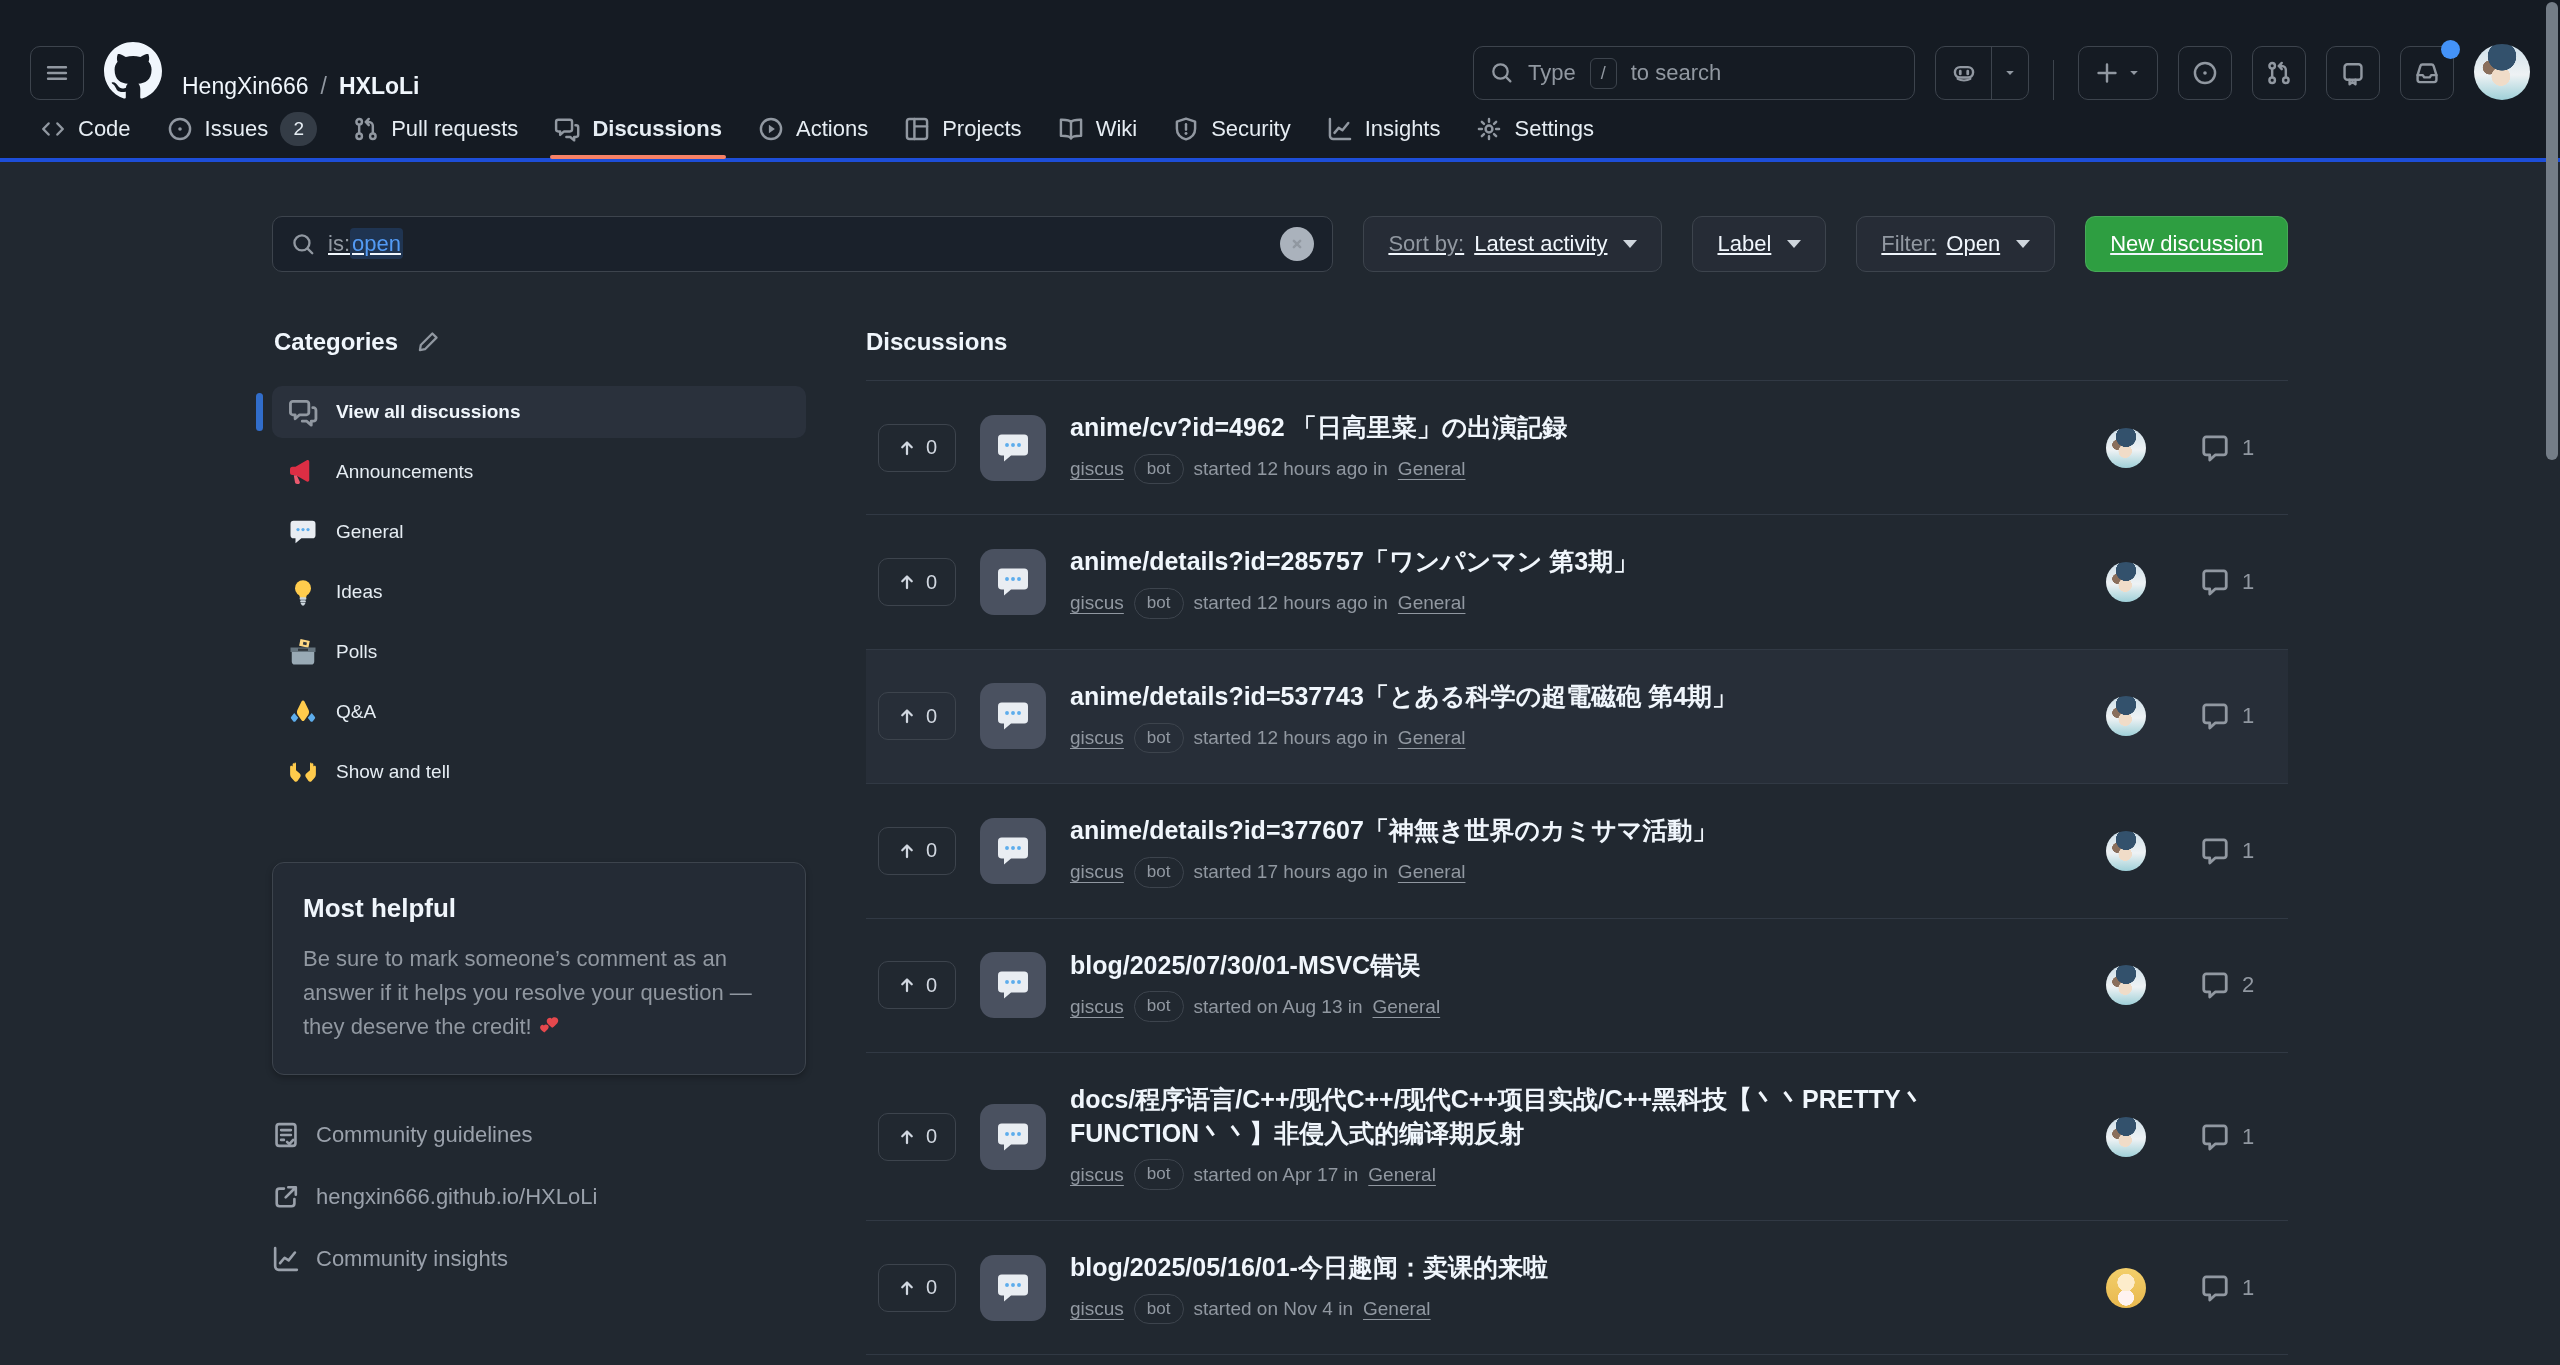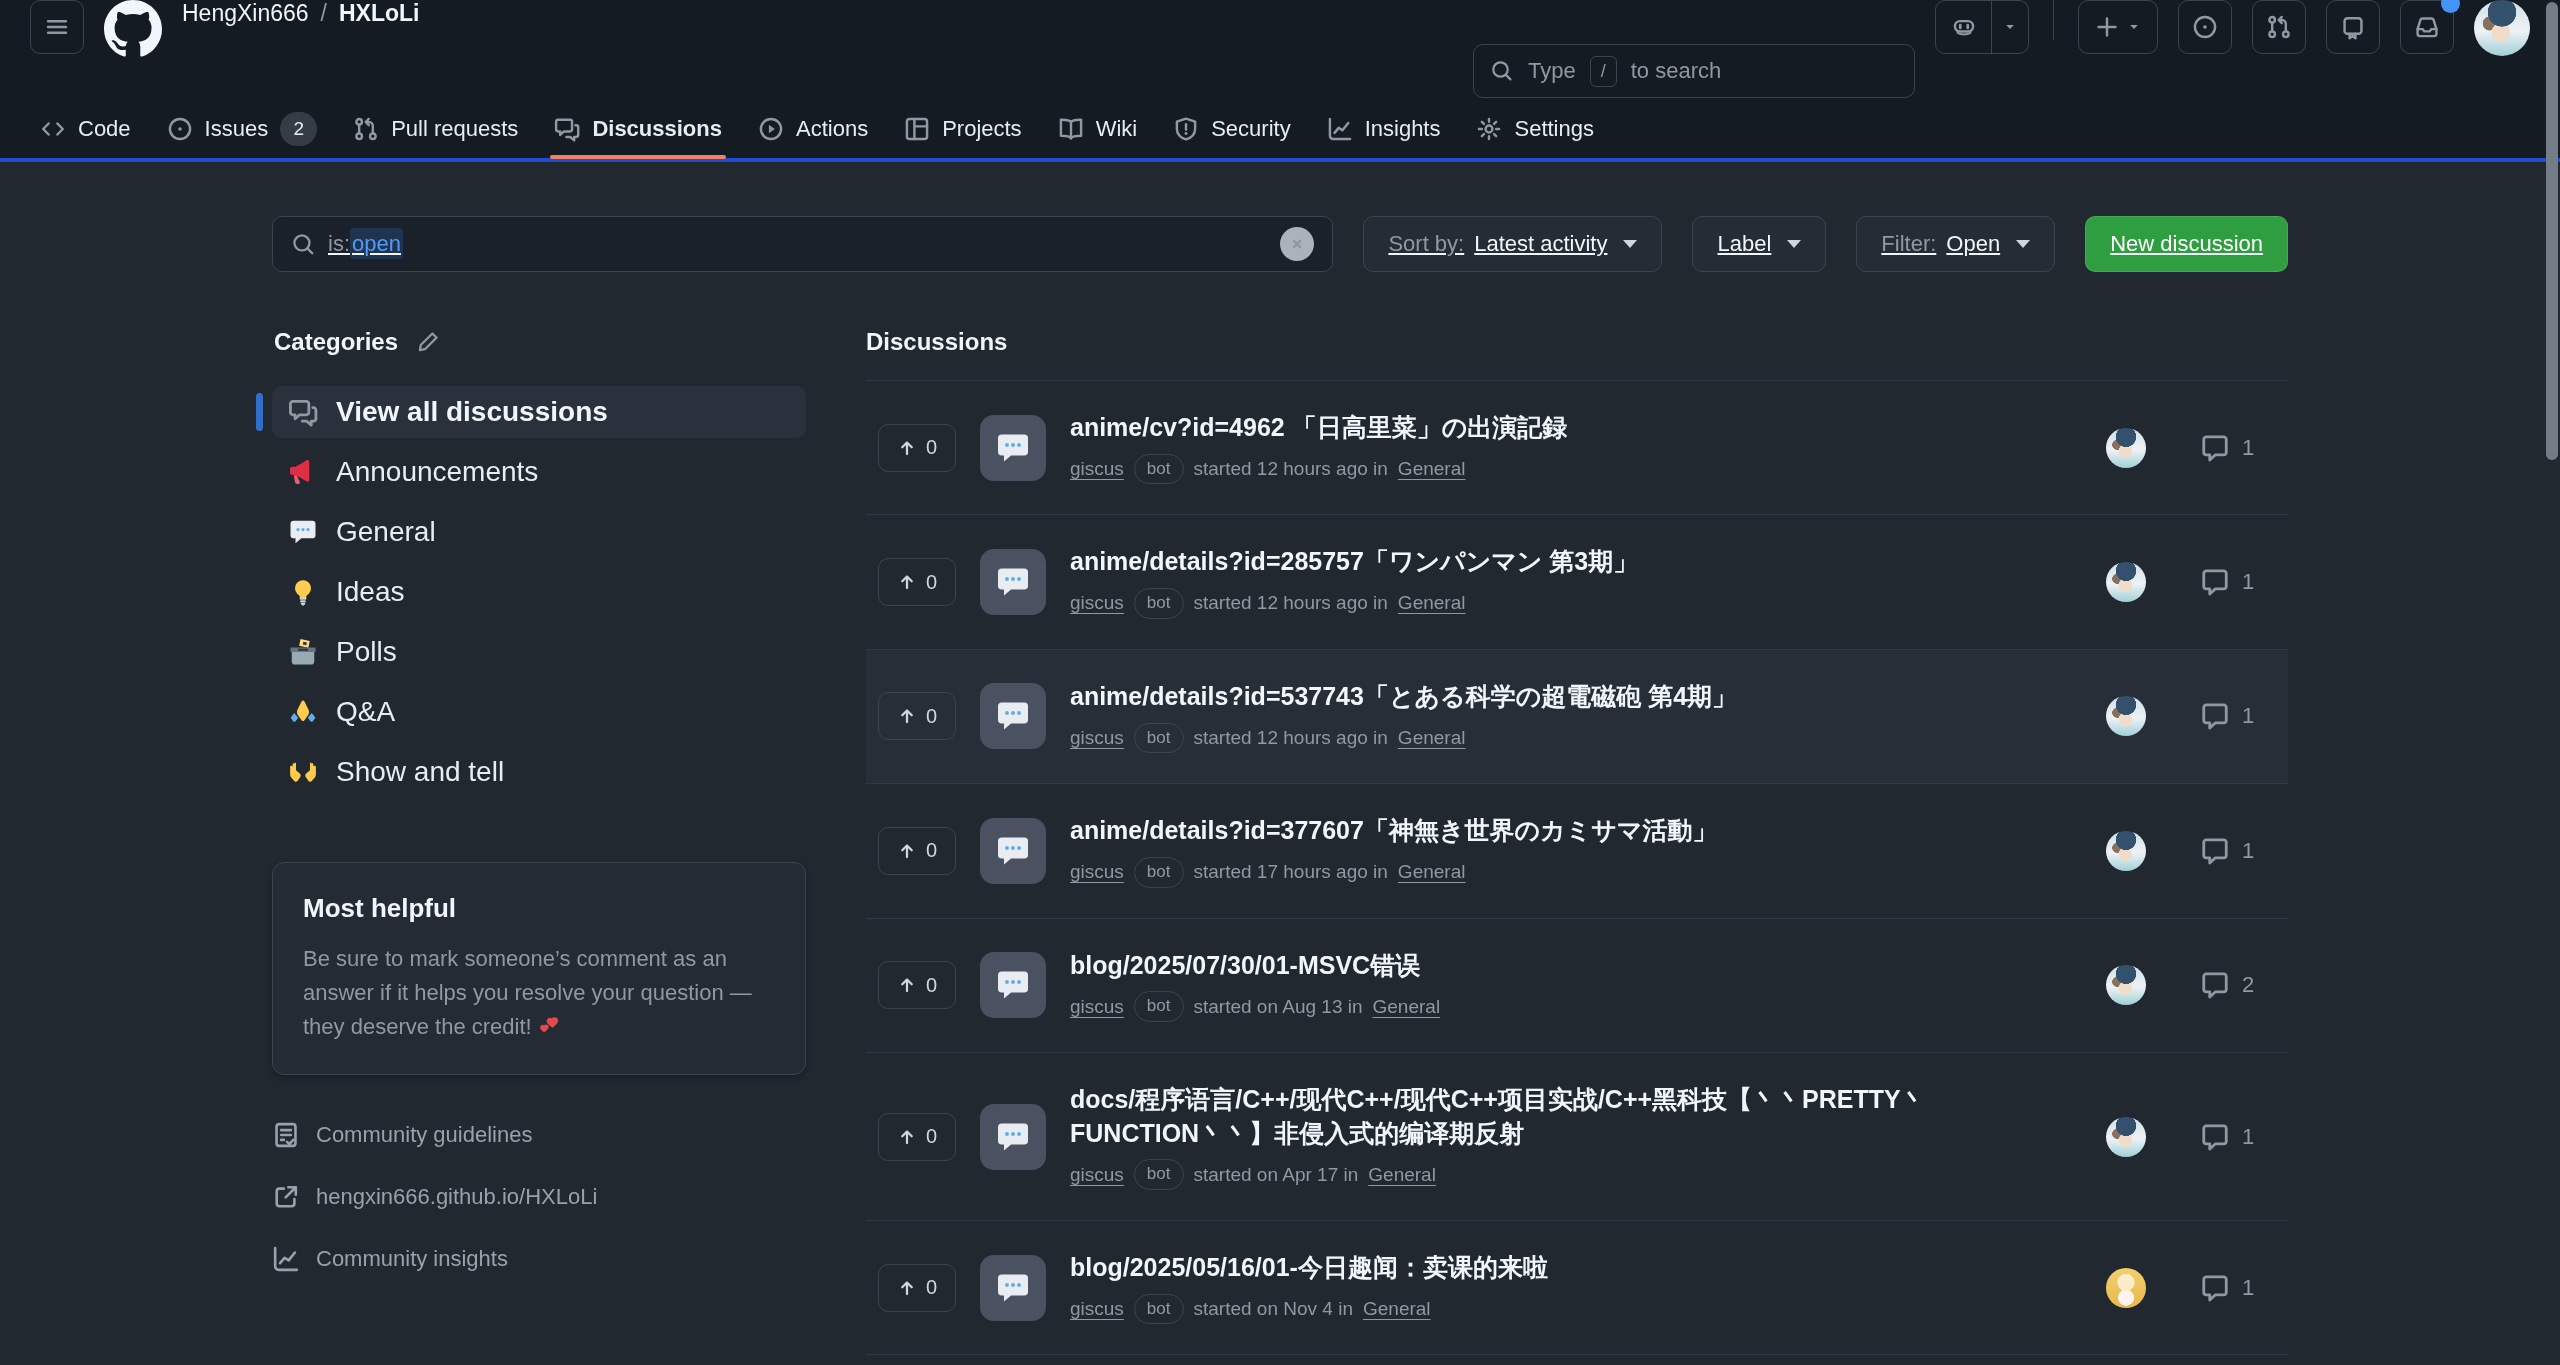--- a/index.html
+++ b/index.html
@@ -5,21 +5,21 @@
   * { box-sizing: border-box; margin: 0; padding: 0; }
   html,body { width:2560px; height:1365px; }
   body {
     background:#212830; color:#f0f6fc; overflow:hidden; position:relative;
     font-family:"Liberation Sans","DejaVu Sans",sans-serif;
   }
   svg { display:block; }
   .ic { stroke:currentColor; fill:none; stroke-width:1.5; stroke-linecap:round; stroke-linejoin:round; }
 
   
-  .gh-header { height:100px; background:#151b23; display:flex; align-items:flex-start; padding:0 30px; gap:20px; }
+  .gh-header { height:100px; background:#151b23; display:flex; align-items:flex-end; padding:0 30px; gap:20px; }
   .icon-btn { height:54px; min-width:54px; border:1px solid #3d444d; border-radius:10px;
     display:flex; align-items:center; justify-content:center; color:#9198a1; background:transparent; position:relative; cursor:pointer; }
   .icon-btn svg { width:26px; height:26px; }
   .gh-logo { width:58px; height:58px; color:#f0f6fc; }
   .crumb { font-size:23px; display:flex; align-items:center; gap:12px; }
   .crumb .sep { color:#9198a1; }
   .crumb .repo { font-weight:700; }
   .hd-spacer { flex:1; }
   .search-box { width:442px; height:54px; border:1px solid #3d444d; border-radius:10px;
     display:flex; align-items:center; gap:14px; padding:0 16px; color:#9198a1; font-size:22px; cursor:text;margin-top:44px; }
@@ -78,21 +78,21 @@
   .caret { width:0; height:0; border-left:7px solid transparent; border-right:7px solid transparent; border-top:8px solid #cfd6dd; }
   .btn-primary { background:#2e9e41; border-color:rgba(255,255,255,.12); color:#ffffff; }
 
   
   .content { display:flex; gap:60px; margin-top:56px; }
   .sidebar { width:534px; flex:none; }
   .side-head { display:flex; align-items:center; gap:18px; font-size:24px; font-weight:700; margin:0 2px 30px; }
   .side-head svg { width:24px; height:24px; color:#9198a1; cursor:pointer; }
   .cat-list { list-style:none; display:flex; flex-direction:column; gap:8px; }
   .cat-item { position:relative; display:flex; align-items:center; gap:18px; height:52px; padding:0 16px;
-    border-radius:10px; font-size:28px; color:#e6edf3; cursor:pointer; }
+    border-radius:10px; font-size:19px; color:#e6edf3; cursor:pointer; }
   .cat-item.selected { background:#2a313c; font-weight:700; color:#f0f6fc; }
   .cat-item.selected::before { content:""; position:absolute; left:-16px; top:7px; bottom:7px; width:7px; border-radius:4px; background:#316dca; }
   .cat-icon { width:30px; height:30px; display:flex; align-items:center; justify-content:center; flex:none; color:#9198a1; }
   .cat-icon svg { width:28px; height:28px; }
 
   .helpful { margin-top:64px; border:1px solid #3d444d; border-radius:12px; padding:30px; background:#242b35;
     box-shadow:0 3px 6px rgba(0,0,0,.25); }
   .helpful h3 { font-size:26px; font-weight:700; margin-bottom:18px; }
   .helpful p { font-size:22px; line-height:1.55; color:#9198a1; }
   .helpful .hearts { display:inline-block; width:26px; height:26px; vertical-align:-5px; margin-left:4px; }

